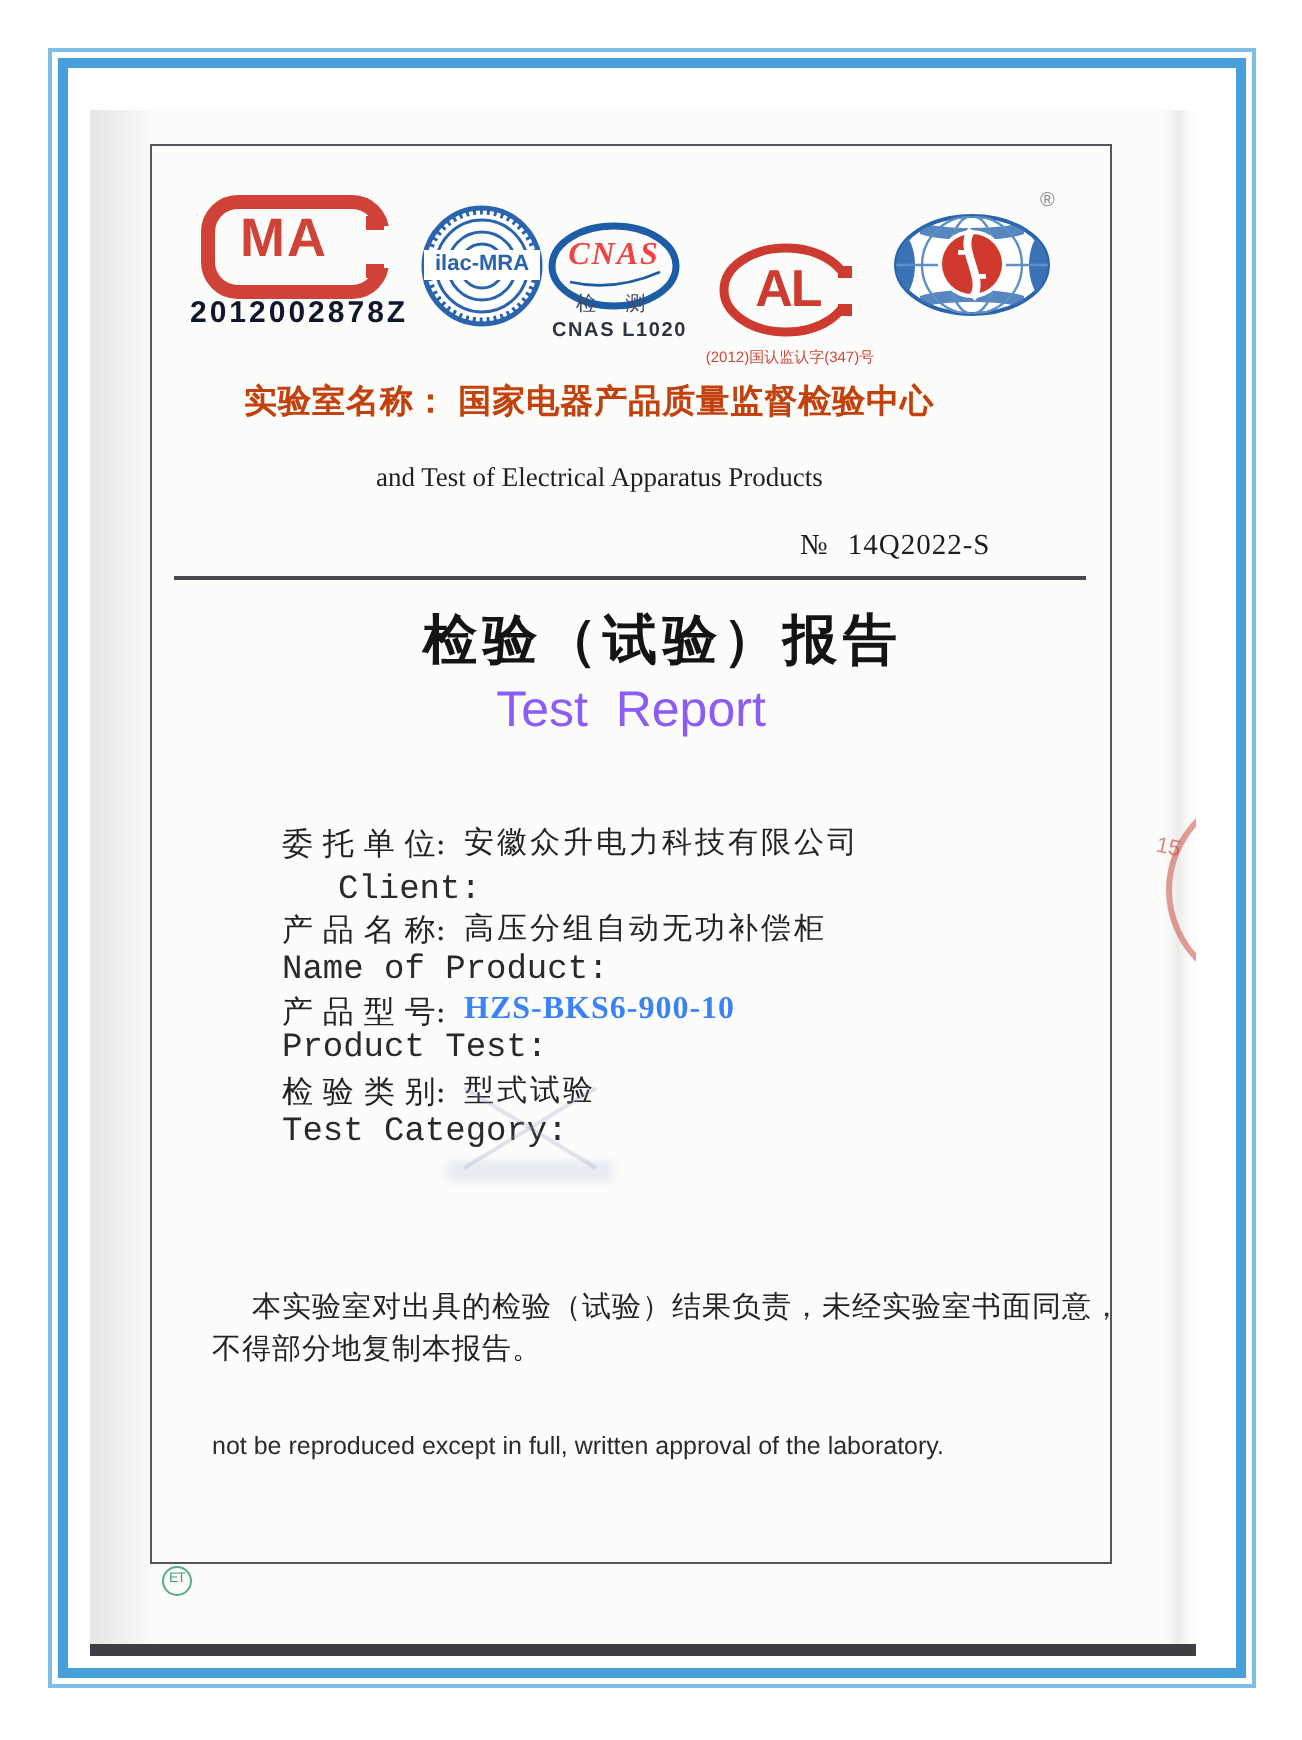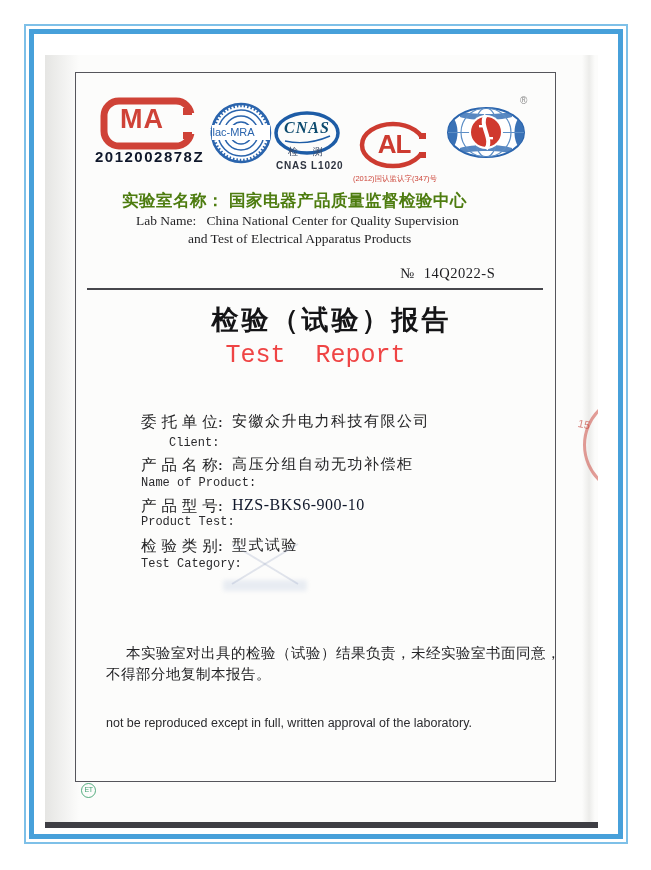--- a/index.html
+++ b/index.html
@@ -23,59 +23,59 @@
   
   .border-box { position:absolute; left:75px; top:72px; width:481px; height:710px; border:1.5px solid #55555b; }
   .pre { white-space:pre; }
 
   
   .logo-wrap { position:absolute; }
   .cma-letters { position:absolute; left:0; top:7px; width:84px; text-align:center;
                  font-size:27px; font-weight:bold; color:#cf4237; letter-spacing:1px; }
   .cma-number { position:absolute; left:95px; top:148px; font-size:15px; font-weight:600;
                 color:#0f172a; letter-spacing:1.5px; }
-  .ilac-label { position:absolute; left:0; top:24px; width:100%; 
-                font-size:11px; font-weight:normal; color:#2a64ad; }
+  .ilac-label { position:absolute; left:0; top:24px; width:100%; text-align:center;
+                font-size:11px; font-weight:bold; color:#2a64ad; }
   .cnas-label { position:absolute; left:0; top:9px; width:100%; text-align:center;
                 font-family:"Liberation Serif",serif; font-style:italic; font-weight:bold;
-                font-size:16px; color:#0c4a6e; letter-spacing:1px; }
+                font-size:16px; color:#ef4444; letter-spacing:1px; }
   .cnas-sub1 { position:absolute; left:288px; top:145px; font-size:10px; color:#3a4a66; letter-spacing:6px; }
   .cnas-sub2 { position:absolute; left:276px; top:160px; font-size:10px; font-weight:600; color:#2e3440; letter-spacing:0.8px; }
   .al-letters { position:absolute; left:0; top:8px; width:100%; text-align:center;
                 font-size:26px; font-weight:bold; color:#cd3b30; letter-spacing:-1px; }
   .al-sub { position:absolute; left:348px; top:174px; width:94px; text-align:center;
             font-size:7.5px; color:#cd463a; }
   .reg-mark { position:absolute; left:520px; top:95px; font-size:10px; color:#8a8a8a; }
 
   
   .lab-zh  { position:absolute; left:122px; top:190px; font-size:16.5px; font-weight:bold;
-             color:#4d7c0f; letter-spacing:0.5px; }
+             color:#c2410c; letter-spacing:0.5px; }
   .lab-en1 { position:absolute; left:136px; top:213px; font-size:13.5px;
              font-family:"Liberation Serif",serif; color:#1f1f22; }
   .lab-en2 { position:absolute; left:188px; top:231px; font-size:13.5px;
              font-family:"Liberation Serif",serif; color:#1f1f22; }
 
   
   .report-no { position:absolute; left:400px; top:265px; font-size:14.5px;
                font-family:"Liberation Serif",serif; color:#1d1d20; }
   .report-no .num { margin-left:10px; letter-spacing:0.5px; }
   .rule { position:absolute; left:87px; top:288px; width:456px; height:2px; background:#47474c; }
 
   
   .title-zh { position:absolute; left:75px; top:302px; width:481px; text-align:center;
               font-size:27px; font-weight:bold; letter-spacing:3px; color:#141416;padding-left:32px; }
   .title-en { position:absolute; left:75px; top:341px; width:481px; text-align:center;
-              font-size:25px; font-family:Liberation Mono, monospace; color:#ef4444; }
+              font-size:25px; font-family:Liberation Sans, sans-serif; color:#8b5cf6; }
 
   
   .f-zh  { position:absolute; font-family:"DejaVu Serif",serif; font-size:15.5px; color:#232325; white-space:pre; }
   .f-val { position:absolute; font-family:"DejaVu Serif",serif; font-size:15px; color:#232325; letter-spacing:1.5px; }
-  .f-val-type { position:absolute; font-family:"Liberation Serif",serif; font-weight:normal;
-                font-size:16px; color:#0f172a; letter-spacing:0.5px; }
-  .f-en  { position:absolute; font-family:"Liberation Mono",monospace; font-size:12px; color:#2a2a2d; }
+  .f-val-type { position:absolute; font-family:"Liberation Serif",serif; font-weight:bold;
+                font-size:16px; color:#3b82f6; letter-spacing:0.5px; }
+  .f-en  { position:absolute; font-family:"Liberation Mono",monospace; font-size:17px; color:#2a2a2d; }
 
   
   .wm-x { position:absolute; left:228px; top:540px; width:74px; height:48px; opacity:0.9; }
   .wm-blur { position:absolute; left:223px; top:580px; width:84px; height:11px;
              background:rgba(110,140,190,0.14); filter:blur(2px); border-radius:3px; }
 
   
   .d-zh1 { position:absolute; left:126px; top:644px; font-family:"DejaVu Serif",serif; font-size:14.5px; color:#232326; letter-spacing:0.5px; }
   .d-zh2 { position:absolute; left:106px; top:665px; font-family:"DejaVu Serif",serif; font-size:14.5px; color:#232326; letter-spacing:0.5px; }
   .d-en1 { position:absolute; left:136px; top:699px; font-size:12.5px; color:#2b2b2e; }
@@ -174,21 +174,20 @@
       <circle cx="40" cy="26" r="17" fill="#ffffff"></circle>
       <circle cx="40" cy="26" r="15" fill="#d0392e"></circle>
       <path d="M40,9 C32,18 48,34 40,43" fill="none" stroke="#ffffff" stroke-width="4"></path>
       <rect x="33" y="19" width="6" height="2.4" fill="#ffffff"></rect>
       <rect x="41" y="31" width="6" height="2.4" fill="#ffffff"></rect>
     </svg>
   </div>
   <span class="reg-mark">®</span>
 
   <span class="lab-zh pre">实验室名称： 国家电器产品质量监督检验中心</span>
-  <span class="lab-en1 pre">Lab Name:   China National Center for Quality Supervision</span>
   <span class="lab-en2 pre">and Test of Electrical Apparatus Products</span>
 
   <span class="report-no"><span>№</span><span class="num">14Q2022-S</span></span>
   <div class="rule"></div>
 
   <span class="title-zh">检验（试验）报告</span>
   <span class="title-en pre">Test  Report</span>
 
   <span class="f-zh" style="left:141px; top:412px;">委 托 单 位:</span>
   <span class="f-val" style="left:232px; top:412px;">安徽众升电力科技有限公司</span>

